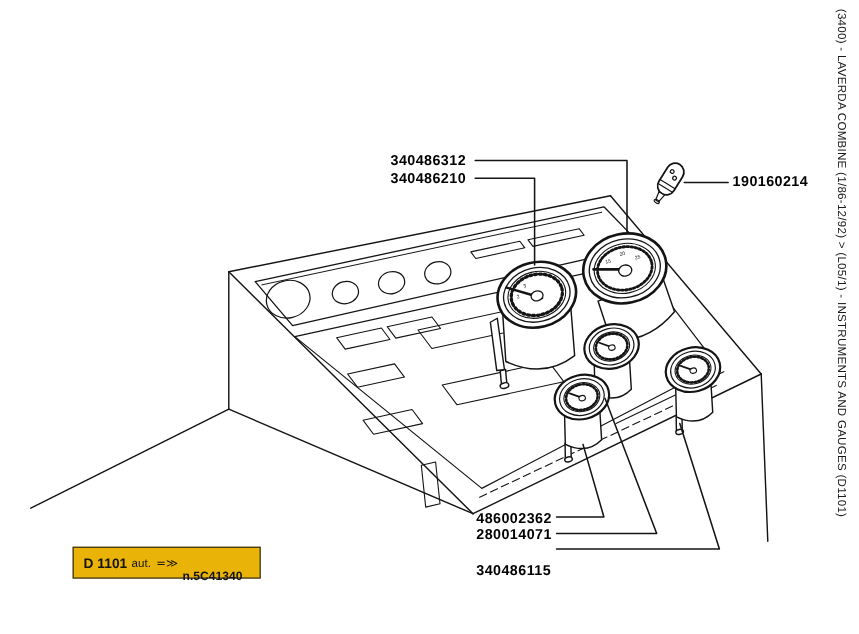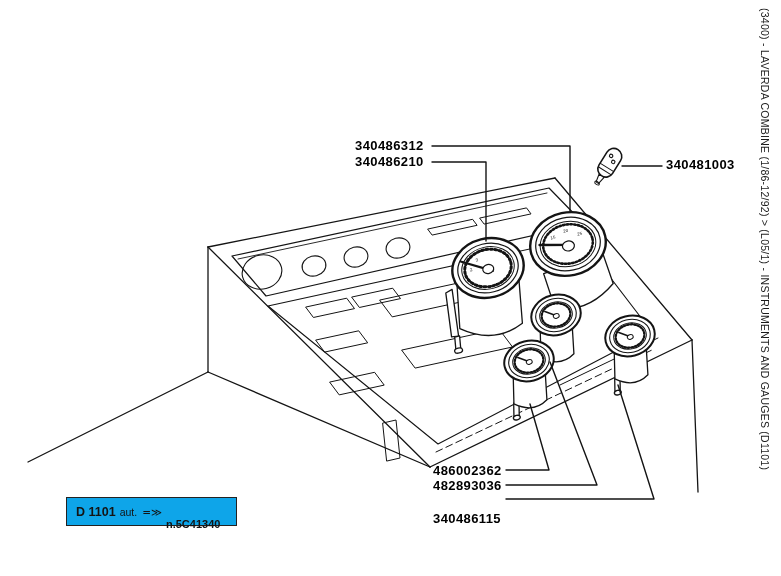--- a/index.html
+++ b/index.html
@@ -13,21 +13,21 @@
     letter-spacing:.4px;color:#000000;white-space:nowrap;
   }
   #sidebar-text{
     position:absolute;left:771px;top:8px;transform-origin:0 0;transform:rotate(90deg);
     font:10.5px/13px "Liberation Sans",sans-serif;letter-spacing:.25px;color:#1a1a1a;
     white-space:nowrap;
   }
   #footer-box{
     position:absolute;left:66px;top:497px;width:160px;height:27px;
     border:1.5px solid #222;display:flex;align-items:center;padding-left:9px;
-    background:#0ea5e9;
+    background:#eab308;
   }
   #footer-box .code{font:bold 12.5px "Liberation Sans",sans-serif;}
   #footer-box .note{font:10.5px "Liberation Sans",sans-serif;margin-left:4px;}
   #footer-box .arrow{font:10.5px "DejaVu Sans",sans-serif;margin-left:5px;}
   #footer-box .serial{font:bold 11px "Liberation Sans",sans-serif;margin-left:4px;margin-top:24px;}
   .dialnum{font:4.5px "Liberation Sans",sans-serif;fill:#111;}
 </style>
 </head>
 <body>
 
@@ -152,23 +152,23 @@
         <path d="M622,166 L662,166"></path>
         <path d="M506,470 L549,470 L530,404"></path>
         <path d="M506,485 L597,485 L550,362"></path>
         <path d="M506,499 L654,499 L618,385"></path>
       </g>
     </g>
   </svg>
 
   <div class="lbl" style="left:355px;top:139px">340486312</div>
   <div class="lbl" style="left:355px;top:155px">340486210</div>
-  <div class="lbl" style="left:666px;top:158px">340481003</div>
+  <div class="lbl" style="left:666px;top:158px">190160214</div>
   <div class="lbl" style="left:433px;top:464px">486002362</div>
-  <div class="lbl" style="left:433px;top:479px">482893036</div>
+  <div class="lbl" style="left:433px;top:479px">280014071</div>
   <div class="lbl" style="left:433px;top:512px">340486115</div>
 
   <div id="footer-box">
     <span class="code">D 1101</span>
     <span class="note">aut.</span>
     <span class="arrow">=≫</span>
     <span class="serial">n.5C41340</span>
   </div>
 
   <div id="sidebar-text">(3400) - LAVERDA COMBINE (1/86-12/92) &gt; (L05/1) - INSTRUMENTS AND GAUGES (D1101)</div>

